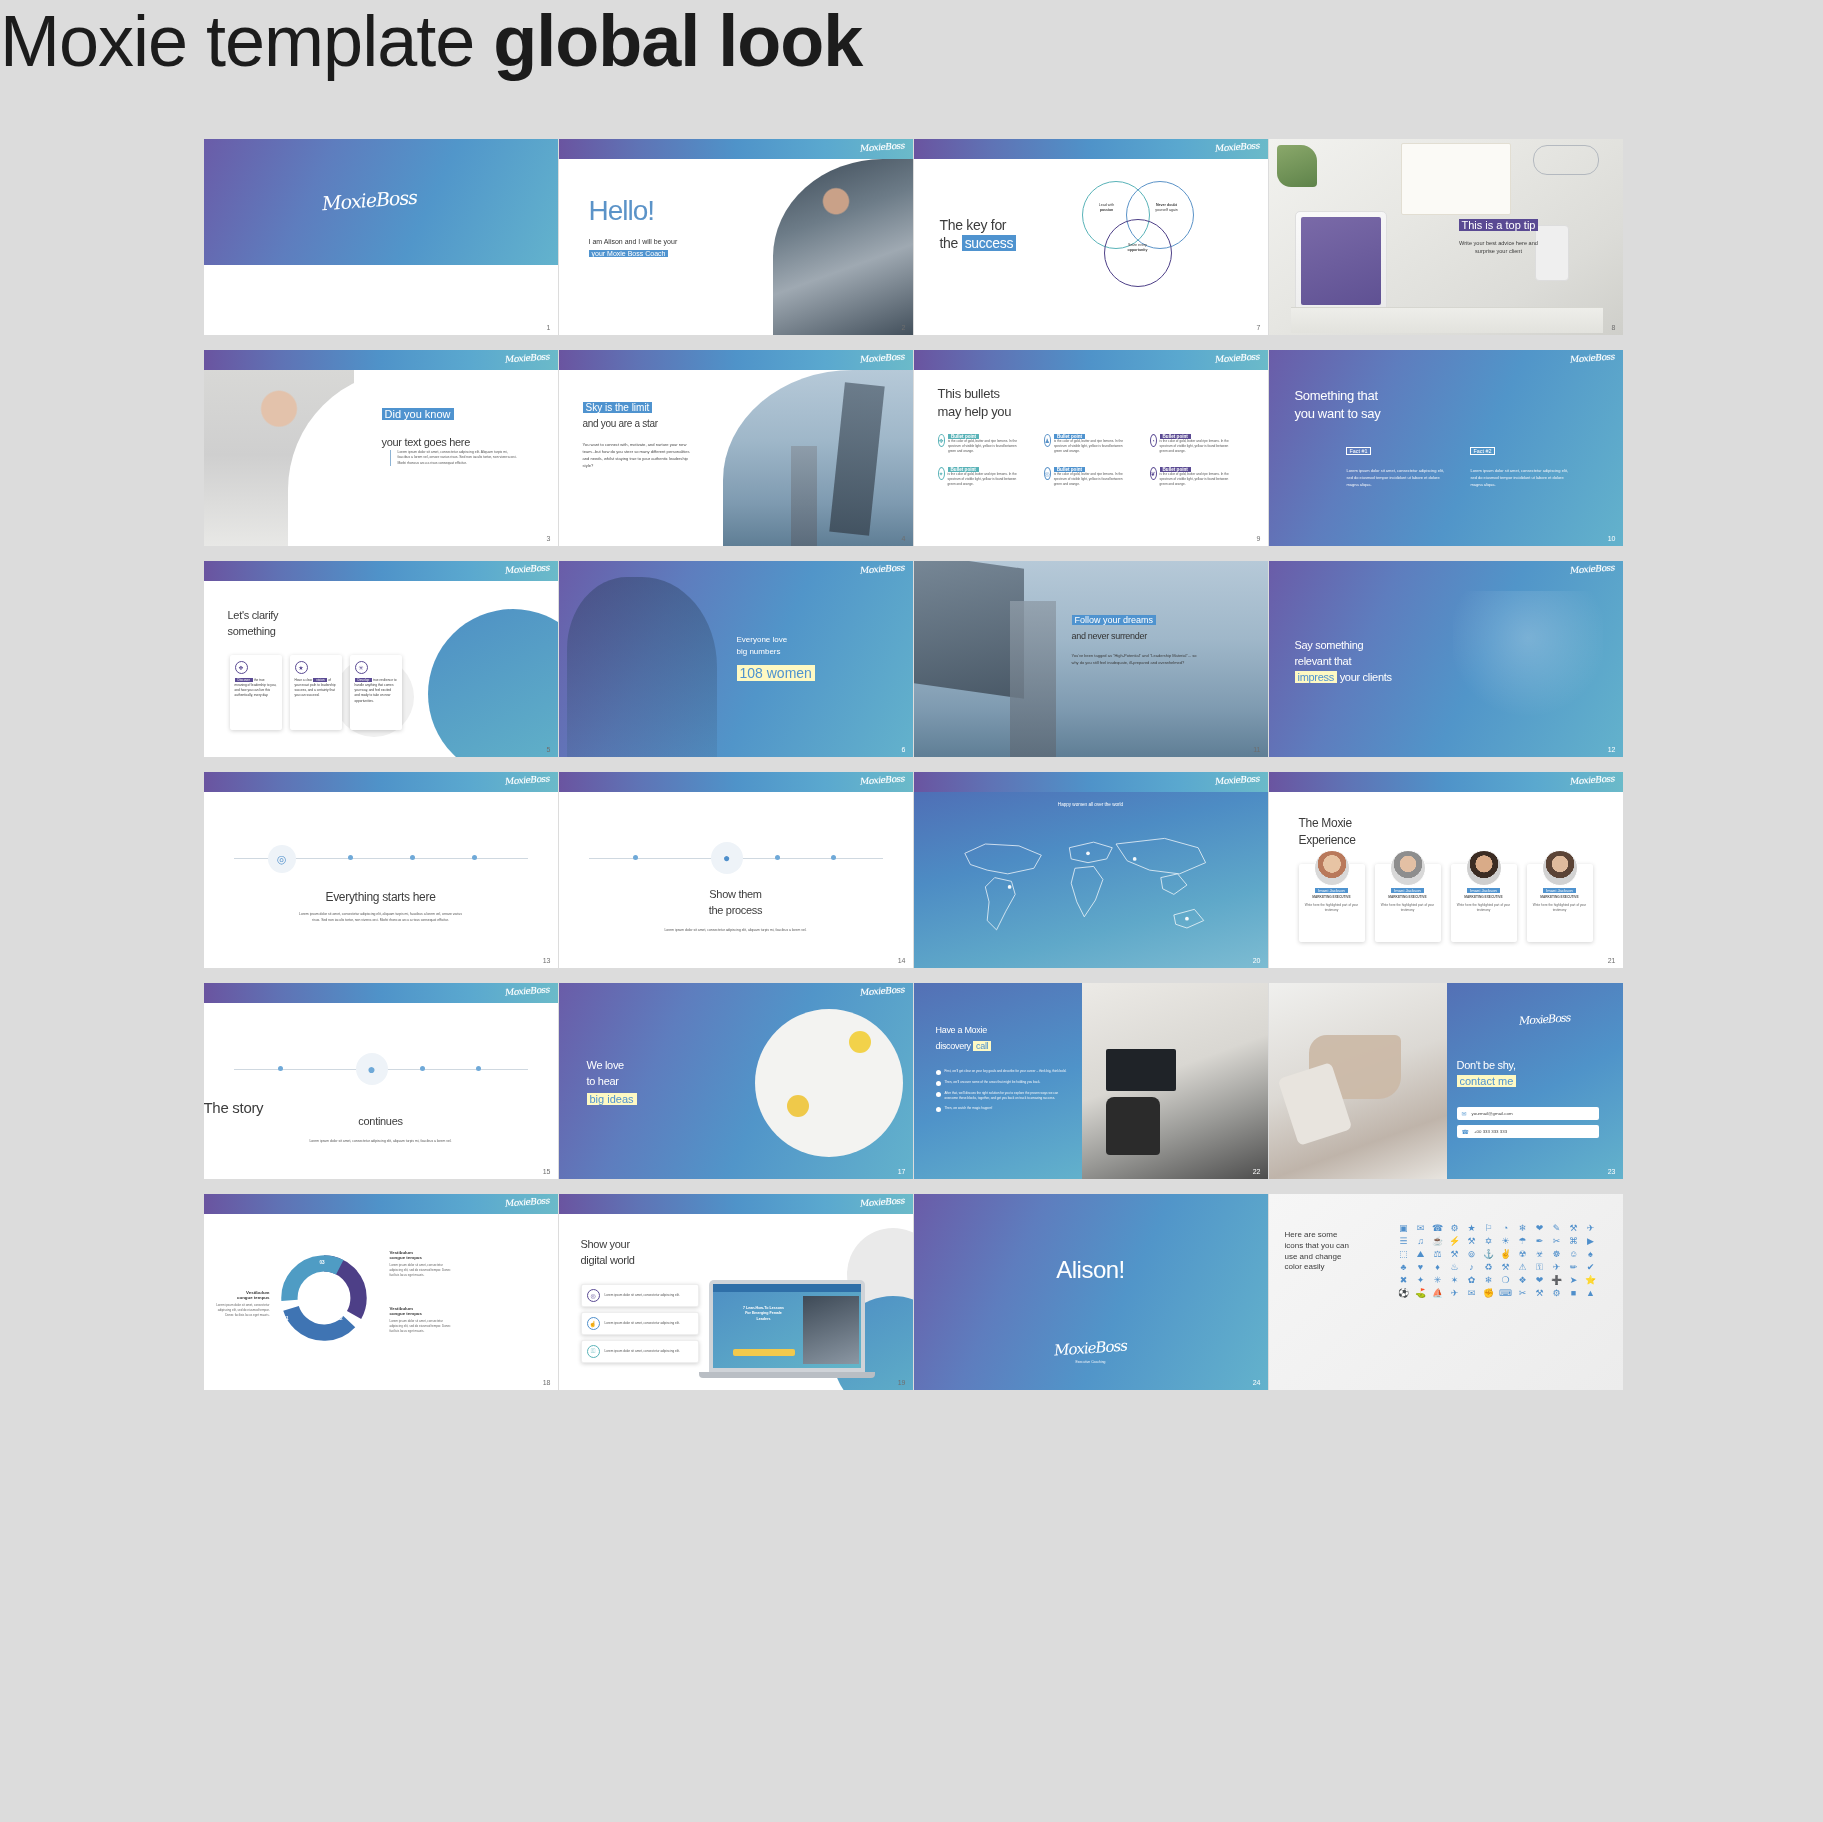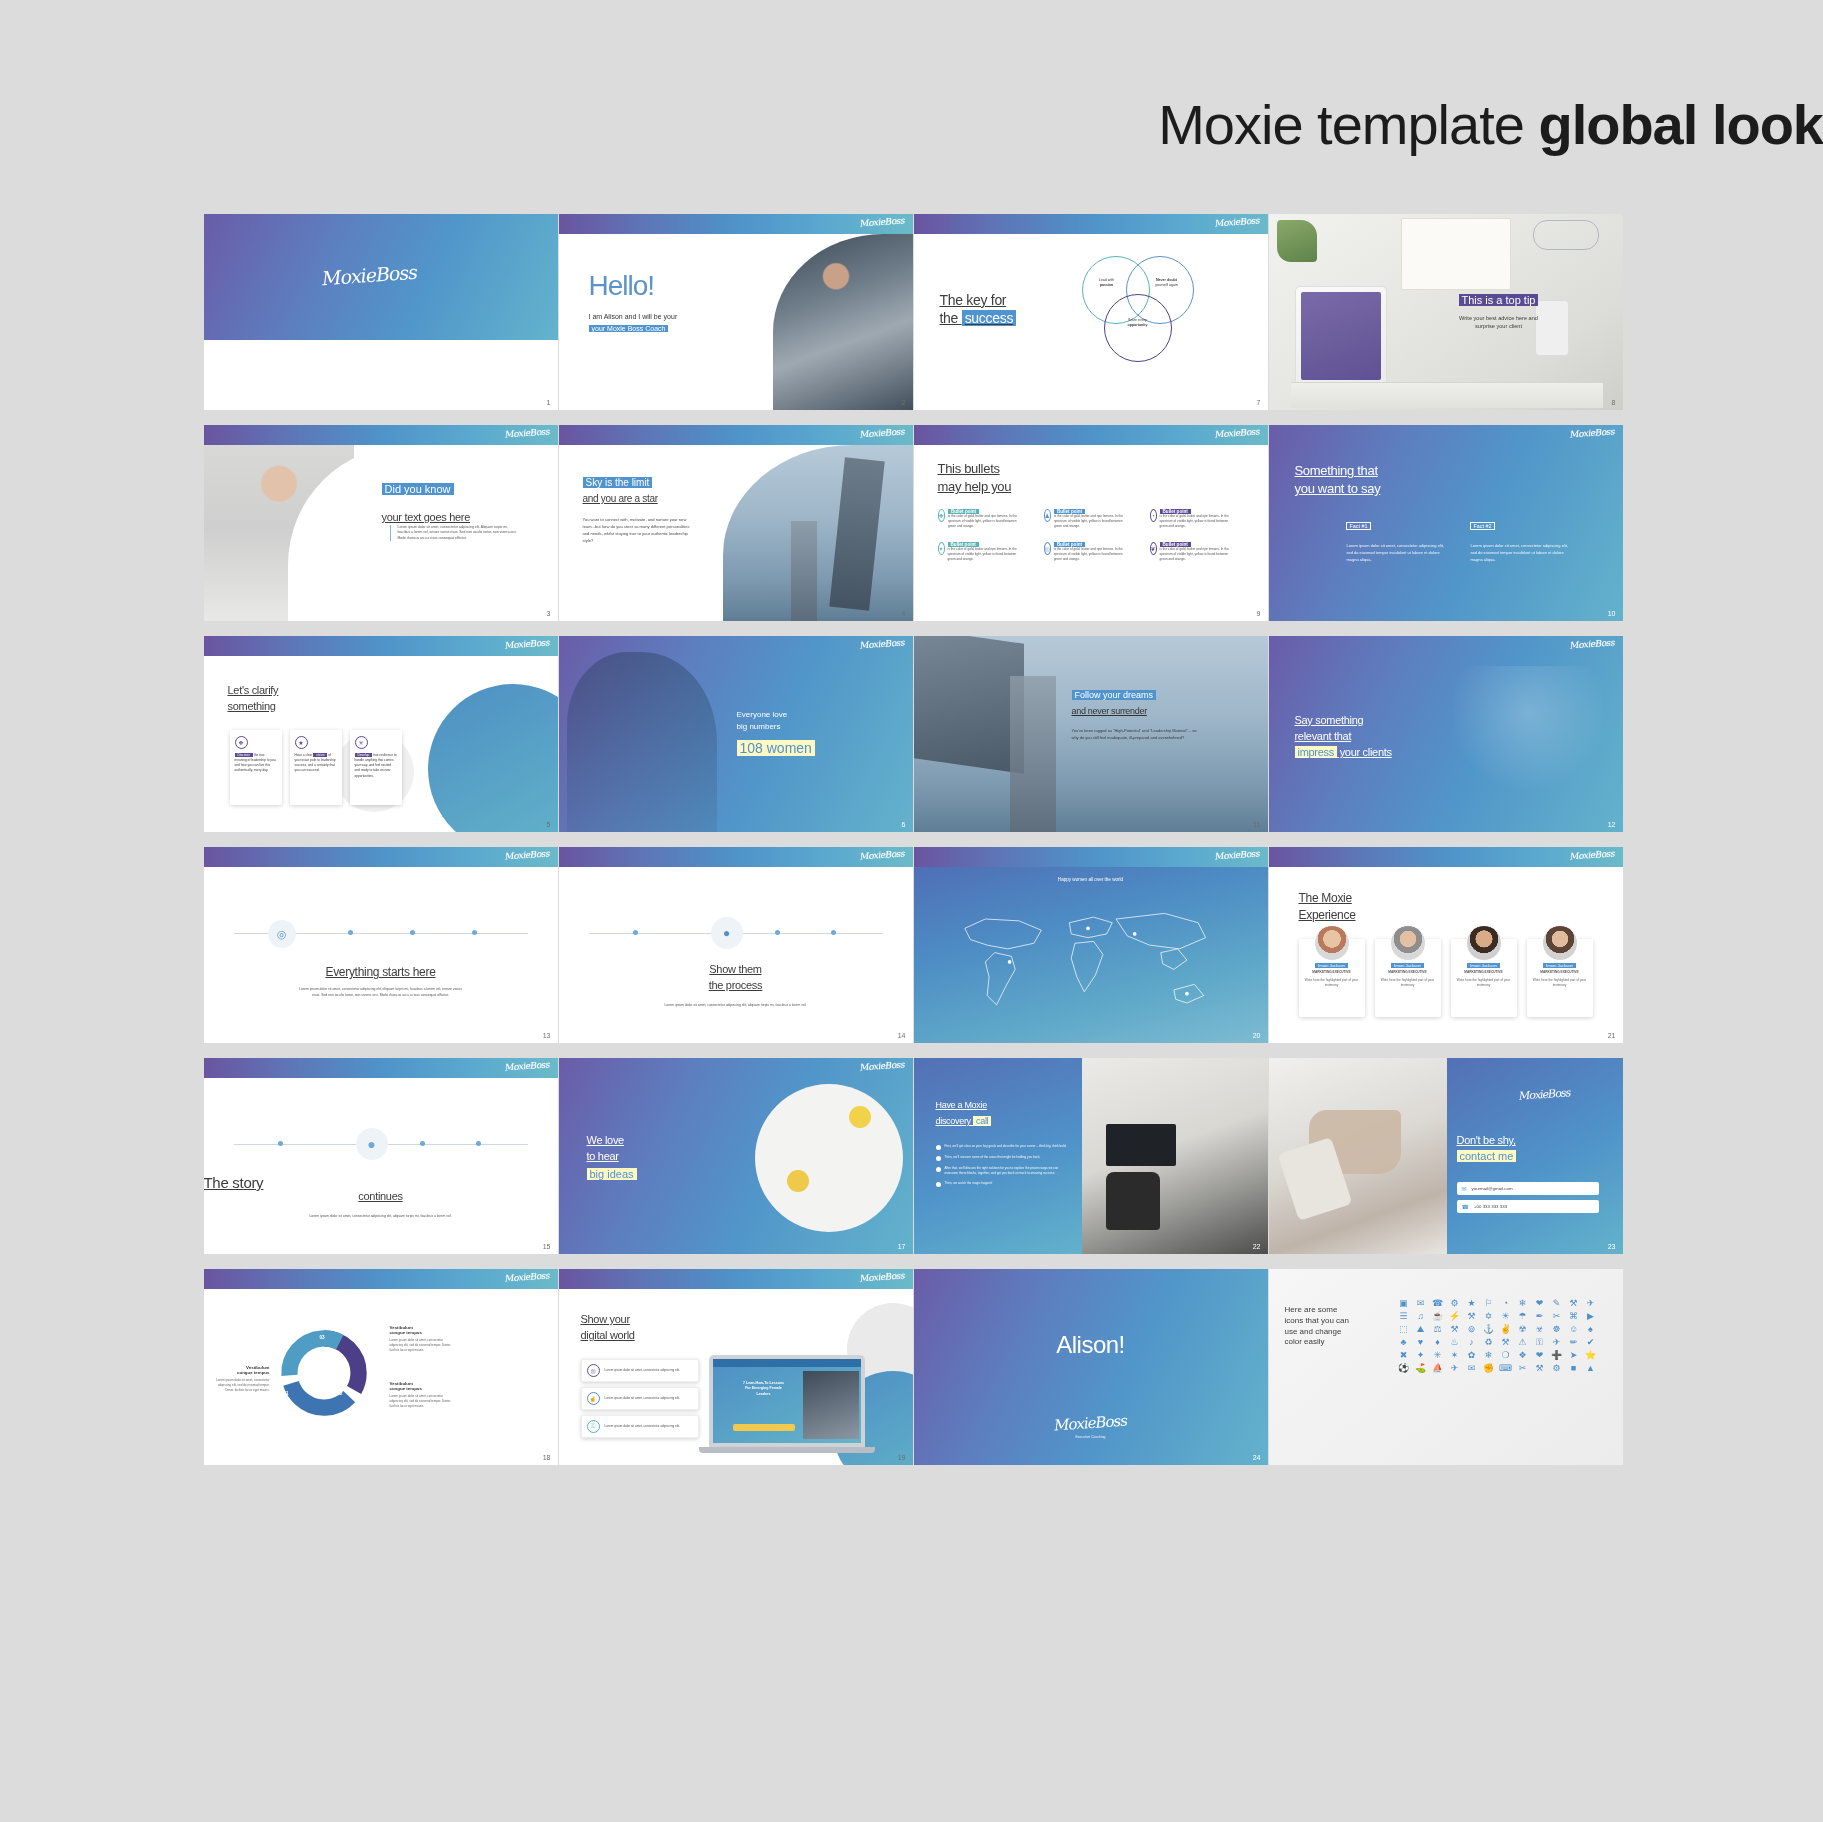--- a/index.html
+++ b/index.html
@@ -3,23 +3,22 @@
 <meta charset="utf-8">
 <style>
   * { box-sizing: border-box; margin:0; padding:0; }
   html,body { width:1823px; height:1822px; }
   body {
     background:#dcdcdc;
     font-family:"Liberation Sans", sans-serif;
     overflow:hidden;
   }
   .page-title {
-    text-align:right;
-    padding-top:92px;
-    font-size:56px;
+    text-align:left;
+    font-size:72px;
     letter-spacing:-1px;
     color:#1c1c1c;
   }
   .page-title .thin { font-weight:300; }
   .page-title .bold { font-weight:700; }
 
   .grid {
     margin:0 auto;
     width:1416px;
     display:grid;
@@ -64,21 +63,21 @@
   .fullgrad {
     position:absolute; inset:0;
     background:linear-gradient(115deg,#6a5ca8 0%,#5e7dbe 30%,#5195c9 58%,#63b2cc 100%);
   }
   .hl { background:#4f93cf; color:#fff; padding:0 3px; }
   .hl-p { background:#5a4a93; color:#fff; padding:0 3px; }
   .hl-t { background:#59b3b8; color:#fff; padding:0 3px; }
   .hl-w { background:#fef9c3; color:#4f93cf; padding:0 3px; }
   .hl-ow { outline:1px solid #fff; padding:0 3px; }
 
-  .ttl { font-weight:300; line-height:1.18; letter-spacing:-.3px;text-decoration:underline; }
+  .ttl { font-weight:300; line-height:1.18; letter-spacing:-.3px; }
 
   
   .ph { position:absolute; background-size:cover; }
 
   .woman1 {
     background:
       radial-gradient(circle at 45% 24%, #c9a188 0 8%, transparent 9%),
       linear-gradient(160deg,#3d4a57 0%,#6d7c88 35%,#9fa9b2 60%,#43505c 100%);
   }
   .woman2 {

